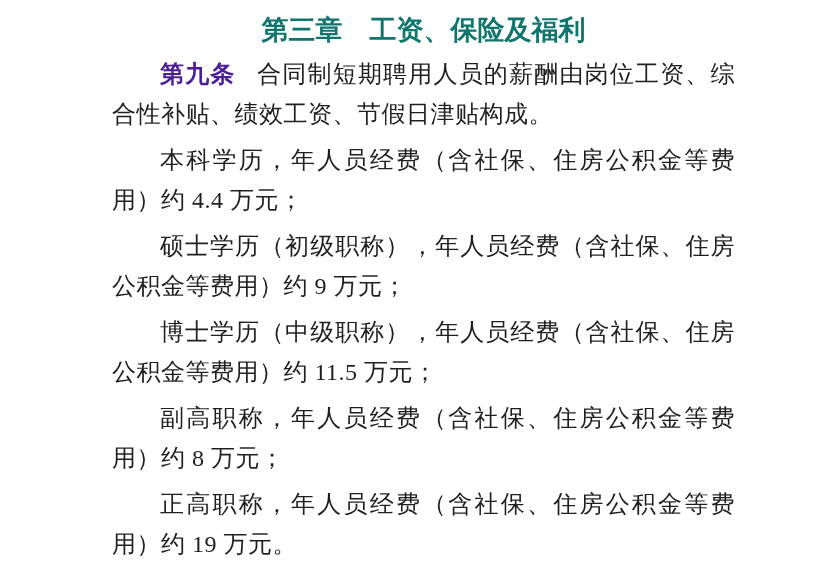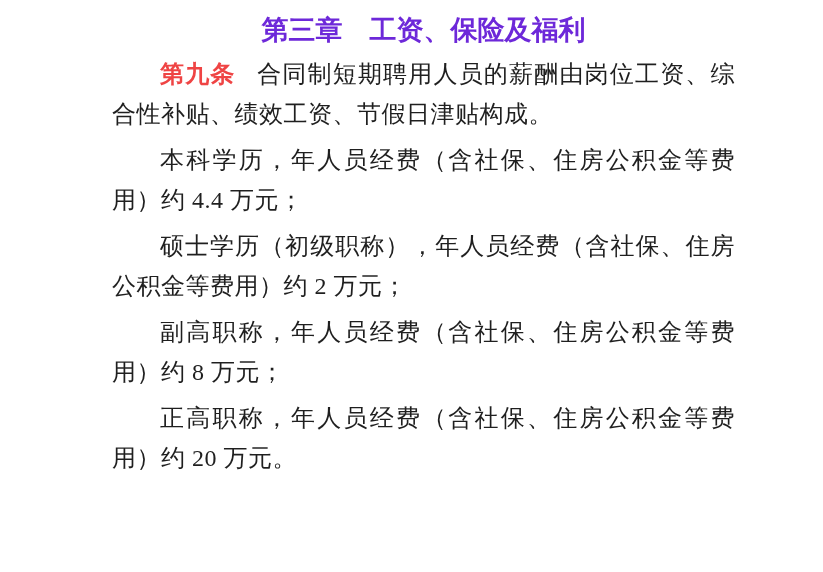--- a/index.html
+++ b/index.html
@@ -19,50 +19,51 @@
     font-family: "Liberation Serif", "DejaVu Serif", serif;
     font-size: 24px;
   }
   .chapter-title {
     margin: 0 0 6px 0;
     text-align: center;
     font-family: "Liberation Sans", "DejaVu Sans", sans-serif;
     font-weight: bold;
     font-size: 27px;
     line-height: 36px;
-    color: #6d28d9;
+    color: #0f766e;
     white-space: nowrap;
   }
   .para {
     margin: 0 0 6px 0;
     line-height: 40px;
     text-indent: 2em;
     text-align: justify;
     text-justify: inter-ideograph;
     letter-spacing: 0.5px;
   }
   .article-label {
     font-weight: bold;
     margin-right: 0.9em;
-    color: #ef4444;
+    color: #4c1d95;
   }
 </style>
 </head>
 <body>
 
 <div class="page">
 
   <h1 class="chapter-title">第三章　工资、保险及福利</h1>
 
   <p class="para">
     <span class="article-label">第九条</span><span>合同制短期聘用人员的薪酬由岗位工资、综合性补贴、绩效工资、节假日津贴构成。</span>
   </p>
 
   <p class="para">本科学历，年人员经费（含社保、住房公积金等费用）约 4.4 万元；</p>
 
-  <p class="para">硕士学历（初级职称），年人员经费（含社保、住房公积金等费用）约 2 万元；</p>
+  <p class="para">硕士学历（初级职称），年人员经费（含社保、住房公积金等费用）约 9 万元；</p>
 
+  <p class="para">博士学历（中级职称），年人员经费（含社保、住房公积金等费用）约 11.5 万元；</p>
 
   <p class="para">副高职称，年人员经费（含社保、住房公积金等费用）约 8 万元；</p>
 
-  <p class="para">正高职称，年人员经费（含社保、住房公积金等费用）约 20 万元。</p>
+  <p class="para">正高职称，年人员经费（含社保、住房公积金等费用）约 19 万元。</p>
 
 </div>
 
 </body></html>

